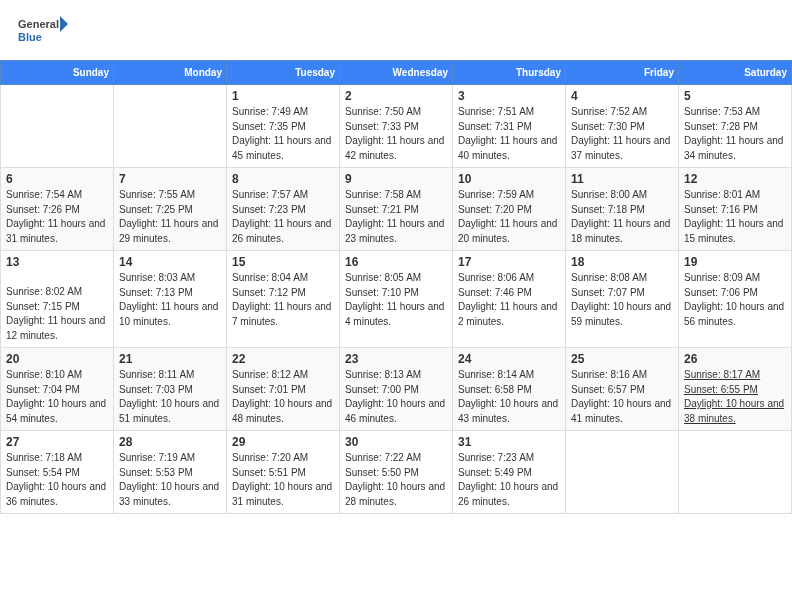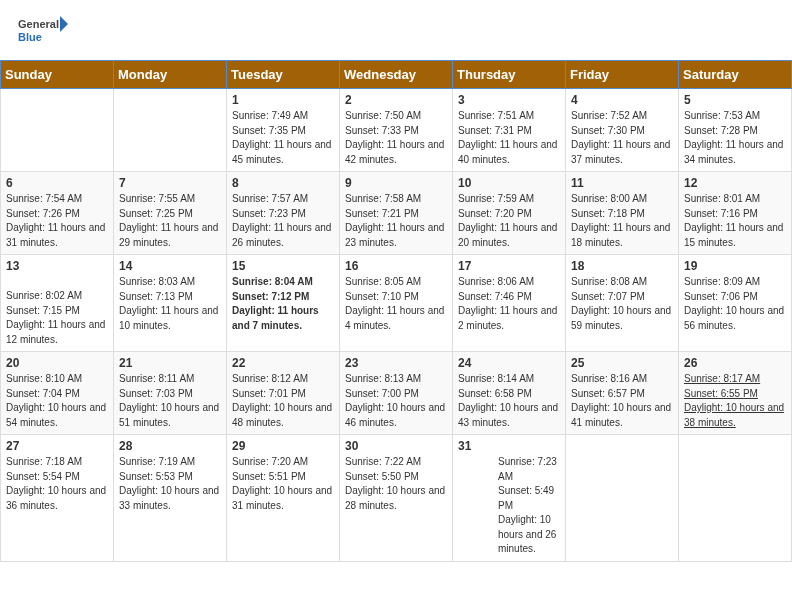--- a/index.html
+++ b/index.html
@@ -34,26 +34,26 @@
       color: #555;
       margin-top: 2px;
     }
     .calendar {
       width: 100%;
       border-collapse: collapse;
       margin-top: 4px;
       font-size: 10.5px;
     }
     .calendar thead th {
-      background-color: #a16207;
+      background-color: #3b82f6;
       color: white;
       font-weight: bold;
       padding: 6px 4px;
-      text-align: left;
-      font-size: 13px;
+      text-align: right;
+      font-size: 10px;
       border: 1px solid #5588cc;
     }
     .calendar tbody td {
       border: 1px solid #ddd;
       vertical-align: top;
       padding: 4px 5px;
       width: 113px;
       min-height: 70px;
       background: #fff;
     }
@@ -192,21 +192,21 @@
 Daylight: 11 hours and 12 minutes.</div>
         </td>
         <td>
           <span class="day-number">14</span>
           <div class="day-info" style="white-space: pre-line;">Sunrise: 8:03 AM
 Sunset: 7:13 PM
 Daylight: 11 hours and 10 minutes.</div>
         </td>
         <td>
           <span class="day-number">15</span>
-          <div class="day-info" style="white-space: pre-line; font-weight: bold;">Sunrise: 8:04 AM
+          <div class="day-info" style="white-space: pre-line;">Sunrise: 8:04 AM
 Sunset: 7:12 PM
 Daylight: 11 hours and 7 minutes.</div>
         </td>
         <td>
           <span class="day-number">16</span>
           <div class="day-info" style="white-space: pre-line;">Sunrise: 8:05 AM
 Sunset: 7:10 PM
 Daylight: 11 hours and 4 minutes.</div>
         </td>
         <td>
@@ -292,21 +292,21 @@
 Daylight: 10 hours and 31 minutes.</div>
         </td>
         <td>
           <span class="day-number">30</span>
           <div class="day-info" style="white-space: pre-line;">Sunrise: 7:22 AM
 Sunset: 5:50 PM
 Daylight: 10 hours and 28 minutes.</div>
         </td>
         <td>
           <span class="day-number">31</span>
-          <div class="day-info" style="white-space: pre-line; margin-left: 40px;">Sunrise: 7:23 AM
+          <div class="day-info" style="white-space: pre-line;">Sunrise: 7:23 AM
 Sunset: 5:49 PM
 Daylight: 10 hours and 26 minutes.</div>
         </td>
         <td class="empty-cell"></td>
         <td class="empty-cell"></td>
       </tr>
     </tbody>
 </table>
 
 </body></html>

